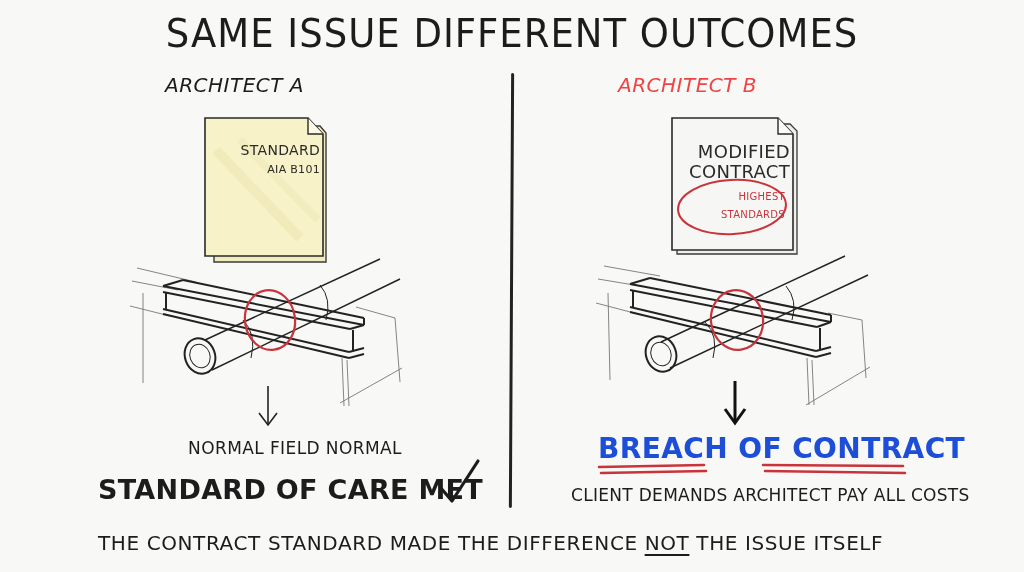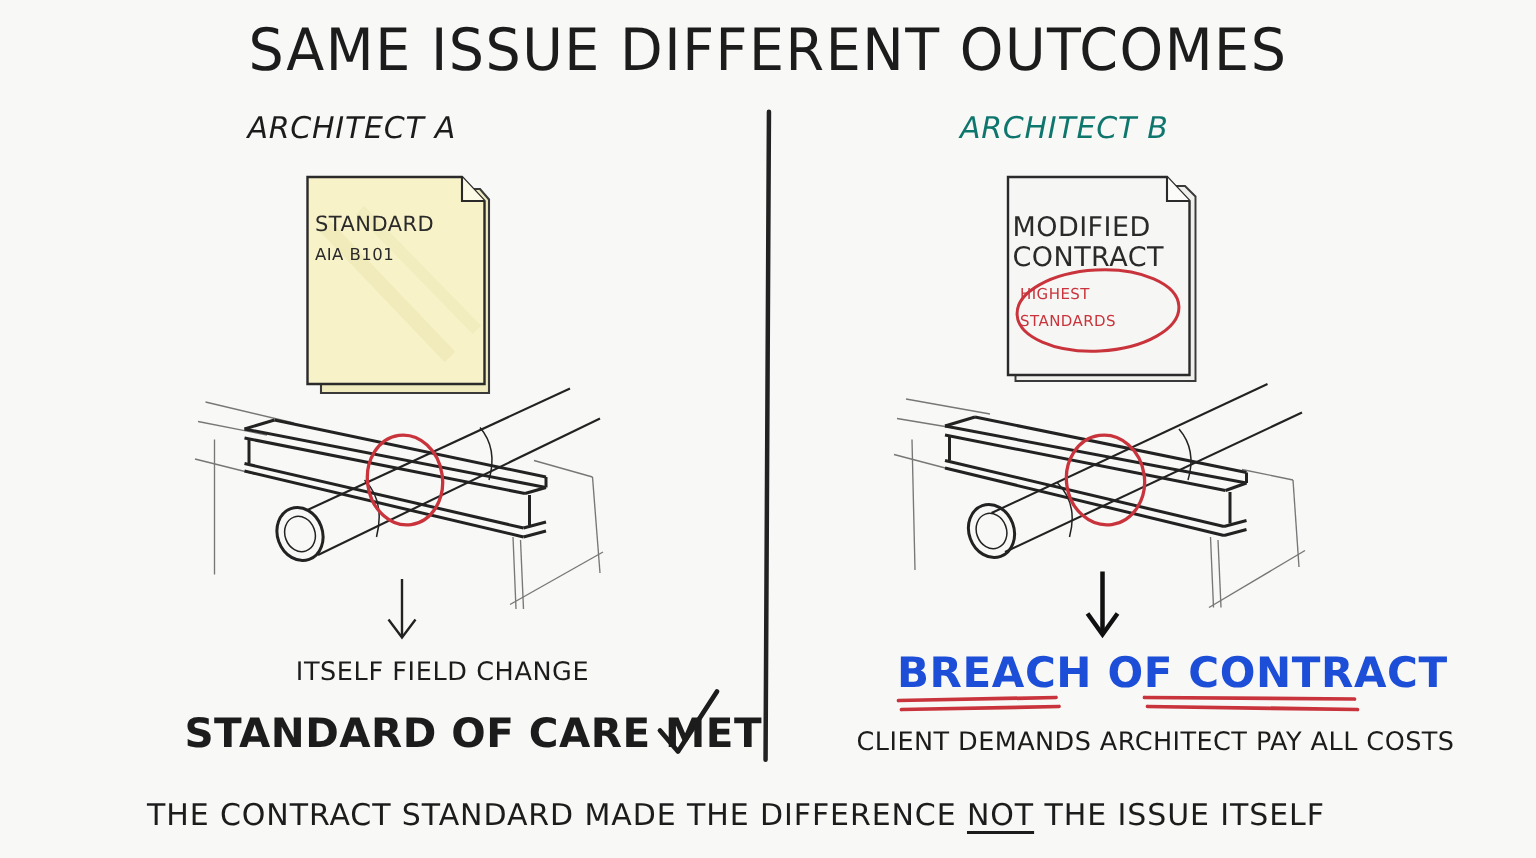--- a/index.html
+++ b/index.html
@@ -11,28 +11,28 @@
     position: relative;
   }
   .abs { position: absolute; }
   .title {
     left: 0; width: 1024px; top: 12px; text-align: center;
     font-size: 37px; letter-spacing: 1px; font-weight: normal;
     transform: scaleY(1.05);
   }
   .heading { font-size: 20px; letter-spacing: 0.5px; font-style: italic; }
   .heading.a { left: 165px; top: 73px; color: #1c1c1c; }
-  .heading.b { left: 640px; top: 73px; color: #0f766e; }
+  .heading.b { left: 618px; top: 73px; color: #ef4444; }
   .divider { left: 510px; top: 73px; width: 3px; height: 435px; background: #222; border-radius: 2px; transform: rotate(0.3deg); }
   .doc-text {
-    text-align: left; font-size: 14px; line-height: 20px; color: #2a2a2a;
+    text-align: right; font-size: 14px; line-height: 20px; color: #2a2a2a;
     letter-spacing: 0.3px;
   }
   .normal { left: 160px; top: 438px; width: 270px; text-align: center; font-size: 17px; letter-spacing: 0.4px; }
-  .care { left: 98px; top: 474px; font-size: 27px; font-weight: bold; letter-spacing: 0.3px; margin-left: 25px; }
+  .care { left: 98px; top: 474px; font-size: 27px; font-weight: bold; letter-spacing: 0.3px; }
   .breach { left: 598px; top: 432px; font-size: 28px; font-weight: bold; color: #1d4ed8; letter-spacing: 0.4px; }
   .client { left: 571px; top: 485px; font-size: 17px; letter-spacing: 0.3px; }
   .bottom { left: 98px; top: 531px; font-size: 20px; letter-spacing: 0.6px; }
   .bottom .ul { text-decoration: underline; text-decoration-thickness: 2px; text-underline-offset: 4px; margin-top: 22px; }
   svg { position: absolute; left: 0; top: 0; }
 </style>
 </head>
 <body>
 
 <div class="abs title">SAME ISSUE DIFFERENT OUTCOMES</div>
@@ -158,21 +158,21 @@
 </div>
 <div class="abs doc-text" style="left:675px; top:142px; width:115px; font-size:18px;">
   <div>MODIFIED</div>
   <div>CONTRACT</div>
 </div>
 <div class="abs doc-text" style="left:680px; top:188px; width:105px; color:#c9343c; font-size:10px; line-height:18px;">
   <div>HIGHEST</div>
   <div>STANDARDS</div>
 </div>
 
-<div class="abs normal">ITSELF FIELD CHANGE</div>
+<div class="abs normal">NORMAL FIELD NORMAL</div>
 <div class="abs care">STANDARD OF CARE MET</div>
 
 <div class="abs breach">
   <span>BREACH</span>
   <span>OF</span>
   <span>CONTRACT</span>
 </div>
 <div class="abs client">CLIENT DEMANDS ARCHITECT PAY ALL COSTS</div>
 
 <div class="abs bottom"><span>THE CONTRACT STANDARD MADE THE DIFFERENCE </span><span class="ul">NOT</span><span> THE ISSUE ITSELF</span></div>

